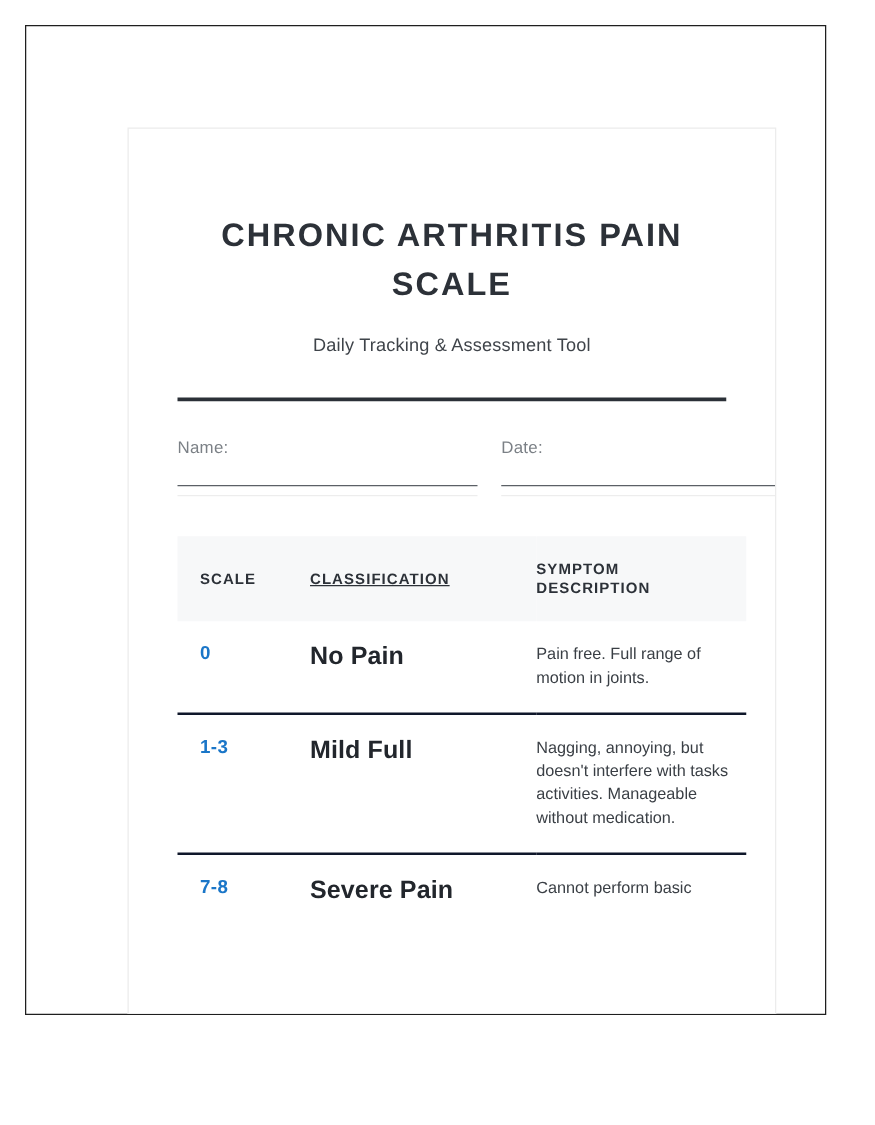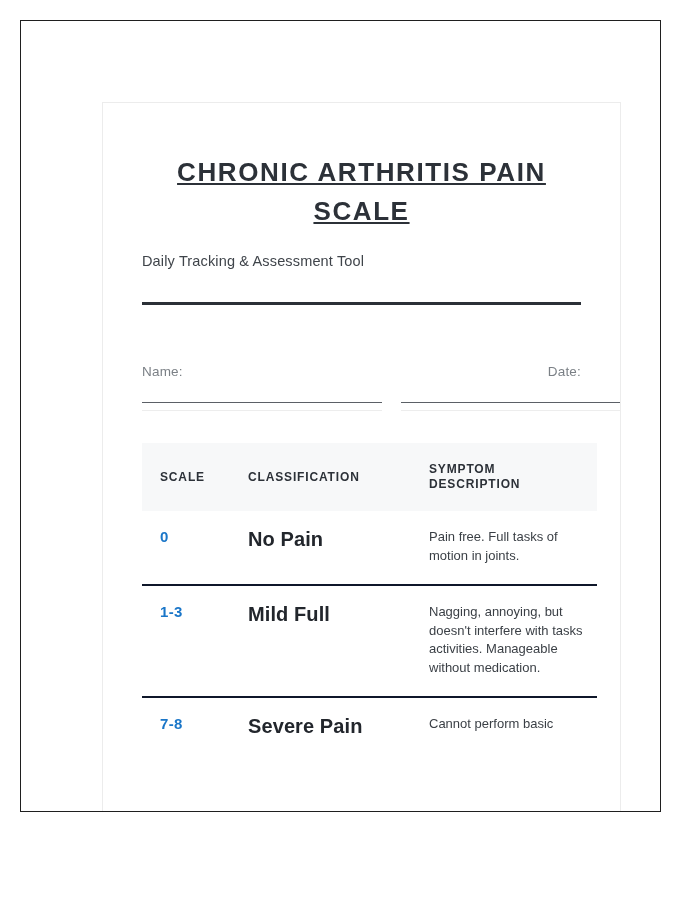--- a/index.html
+++ b/index.html
@@ -47,48 +47,47 @@
   }
 
   
   #doc-title {
     font-size: 26px;
     font-weight: bold;
     letter-spacing: 1.6px;
     color: #2c3138;
     text-align: center;
     line-height: 39px;
-    margin: 10px 0 0 0;
+    margin: 26px 0 0 0;
     padding: 0 10px;
-    text-decoration: underline;
   }
   #doc-subtitle {
     font-size: 14.5px;
     color: #3f444a;
-    text-align: left;
+    text-align: center;
     margin: 22px 0 0 0;
     letter-spacing: 0.15px;
   }
   #title-divider {
     margin: 33px 0 0 0;
     height: 0;
     border-top: 3px solid #2b3037;
   }
 
   
   #fields-row {
-    margin-top: 59px;
+    margin-top: 29px;
     display: flex;
     align-items: flex-start;
   }
   .field {
     position: relative;
   }
   .field-name  { width: 384px; }
-  .field-date  { width: 180px; margin-left: 19px; text-align: right; }
+  .field-date  { width: 180px; margin-left: 19px; }
 
   .field-label {
     font-size: 13.5px;
     color: #7b8086;
     letter-spacing: 0.2px;
     display: block;
   }
   .field-line {
     margin-top: 23px;
     height: 0;
@@ -115,21 +114,21 @@
     font-size: 12px;
     font-weight: bold;
     letter-spacing: 0.85px;
     color: #2c3138;
     text-align: left;
     vertical-align: middle;
     padding: 19px 0 19px 0;
     line-height: 15px;
   }
   #pain-scale-table thead th.c-level  { padding-left: 18px; width: 88px; }
-  #pain-scale-table thead th.c-class  { width: 181px; }
+  #pain-scale-table thead th.c-class  { width: 181px; text-decoration: underline; }
   #pain-scale-table thead th.c-desc   { width: 154px; padding-right: 14px; margin-left: 20px; }
 
   #pain-scale-table tbody td {
     vertical-align: top;
     padding: 17px 0 19px 0;
     border-top: 2px solid #0f172a;
   }
   #pain-scale-table tbody tr:first-child td { border-top: none; }
 
   .cell-level {
@@ -191,21 +190,21 @@
               <span>SYMPTOM</span><br>
               <span>DESCRIPTION</span>
             </th>
           </tr>
         </thead>
         <tbody>
 
           <tr>
             <td class="cell-level">0</td>
             <td class="cell-class">No Pain</td>
-            <td class="cell-desc">Pain free. Full tasks of motion in joints.</td>
+            <td class="cell-desc">Pain free. Full range of motion in joints.</td>
           </tr>
 
           <tr>
             <td class="cell-level">1-3</td>
             <td class="cell-class">Mild Full</td>
             <td class="cell-desc">Nagging, annoying, but doesn't interfere with tasks activities. Manageable without medication.</td>
           </tr>
 
 
           <tr>

